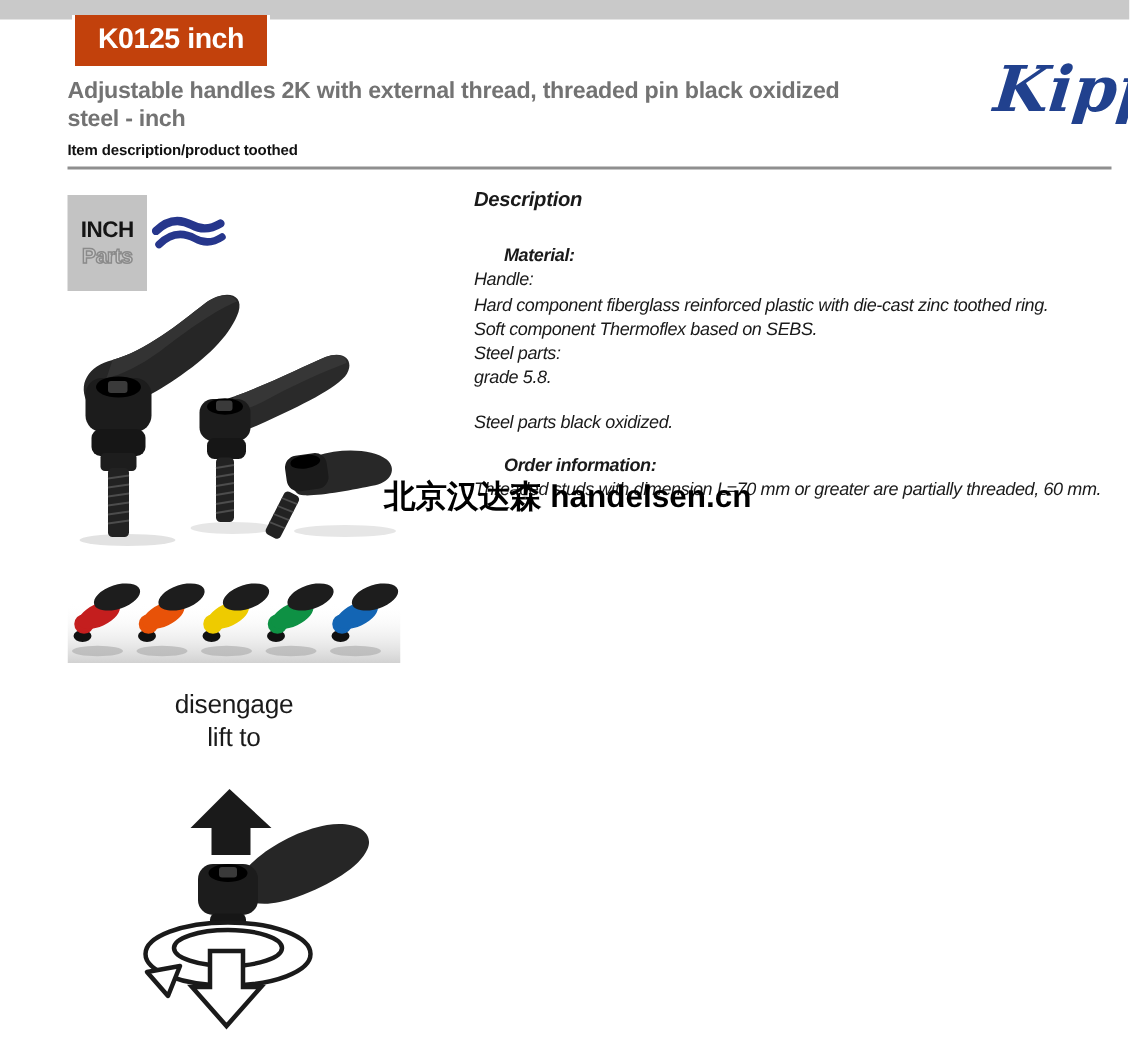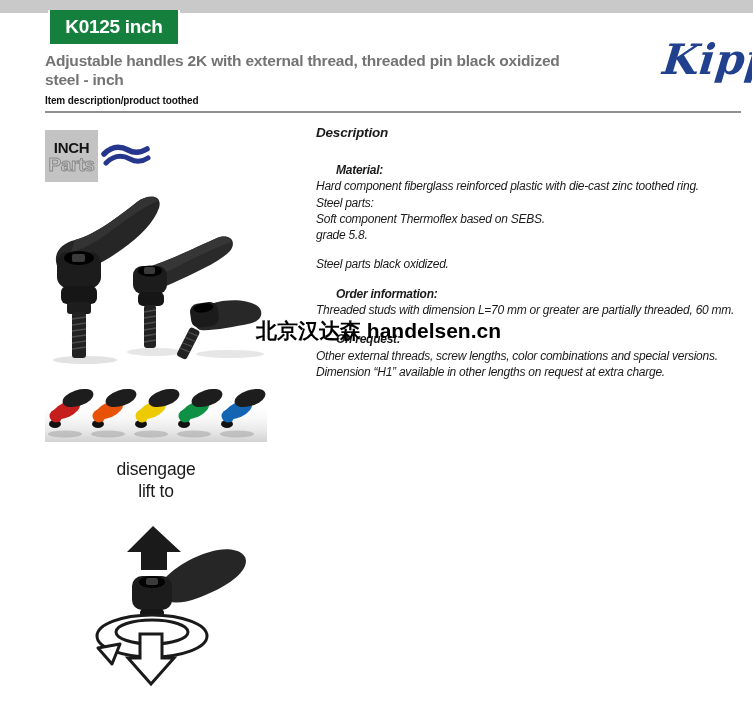--- a/index.html
+++ b/index.html
@@ -10,21 +10,21 @@
     font-family: "Liberation Sans", sans-serif;
     color: #1a1a1a;
     overflow: hidden;
   }
   .topbar {
     position: absolute; left: 0; top: 0; width: 753px; height: 13px;
     background: #c9c9c9;
   }
   .badge {
     position: absolute; left: 48px; top: 10px; width: 132px; height: 34px;
-    background: #15803d;
+    background: #c2410c;
     border-left: 2px solid #ffffff; border-right: 2px solid #ffffff;
     display: flex; align-items: center; justify-content: center;
     color: #ffffff; font-size: 19px; font-weight: bold; letter-spacing: -0.3px;
   }
   .title {
     position: absolute; left: 45px; top: 51px; width: 600px;
     font-size: 15.5px; font-weight: bold; color: #737373;
     line-height: 19px; letter-spacing: -0.2px;
   }
   .subtitle {
@@ -33,28 +33,28 @@
   }
   .divider {
     position: absolute; left: 45px; top: 111px; width: 696px; height: 2px;
     background: #8f8f8f;
   }
   .kipp-logo {
     position: absolute; left: 656px; top: 32px; width: 96px; height: 52px;
   }
   
   .inch-badge {
-    position: absolute; left: 45px; top: 130px; width: 53px; height: 52px;
+    position: absolute; left: 45px; top: 130px; width: 53px; height: 64px;
     background: #c3c3c3;
     display: flex; flex-direction: column; align-items: center; justify-content: center;
     line-height: 17px;
   }
   .inch-badge .l1 { font-size: 15px; font-weight: bold; color: #141414; letter-spacing: -0.3px; }
   .inch-badge .l2 {
-    font-size: 19px; font-weight: bold; color: #c9c9c9;
+    font-size: 14px; font-weight: bold; color: #c9c9c9;
     -webkit-text-stroke: 1px #8a8a8a; letter-spacing: -0.3px;
   }
   .wave-logo { position: absolute; left: 101px; top: 139px; width: 50px; height: 34px; }
   .black-handles { position: absolute; left: 45px; top: 192px; width: 222px; height: 175px; }
   .color-handles { position: absolute; left: 45px; top: 372px; width: 222px; height: 78px; }
   .lift-caption {
     position: absolute; left: 45px; top: 458px; width: 222px;
     text-align: center; font-size: 17.5px; color: #1a1a1a;
     line-height: 22px; letter-spacing: -0.2px;
   }
@@ -227,36 +227,32 @@
   <polygon points="38,142 60,138 52,158" fill="#ffffff" stroke="#1a1a1a" stroke-width="3" stroke-linejoin="round"></polygon>
 
   <polygon points="80,128 102,128 102,152 114,152 91,178 68,152 80,152" fill="#ffffff" stroke="#1a1a1a" stroke-width="3" stroke-linejoin="miter"></polygon>
 </svg>
 
 <div class="desc-col">
   <div class="desc-heading">Description</div>
 
   <div class="section">
     <div class="section-title">Material:</div>
+    <div class="line">Handle:</div>
     <div class="line">Hard component fiberglass reinforced plastic with die-cast zinc toothed ring.</div>
+    <div class="line">Soft component Thermoflex based on SEBS.</div>
     <div class="line">Steel parts:</div>
-    <div class="line">Soft component Thermoflex based on SEBS.</div>
     <div class="line">grade 5.8.</div>
   </div>
 
   <div class="section">
     <div class="line">Steel parts black oxidized.</div>
   </div>
 
   <div class="section">
     <div class="section-title">Order information:</div>
     <div class="line">Threaded studs with dimension L=70 mm or greater are partially threaded, 60 mm.</div>
   </div>
 
 
-  <div class="section">
-    <div class="section-title">On request:</div>
-    <div class="line">Other external threads, screw lengths, color combinations and special versions.</div>
-    <div class="line">Dimension “H1” available in other lengths on request at extra charge.</div>
-  </div>
 </div>
 
 <div class="watermark">北京汉达森 handelsen.cn</div>
 
 </body></html>

